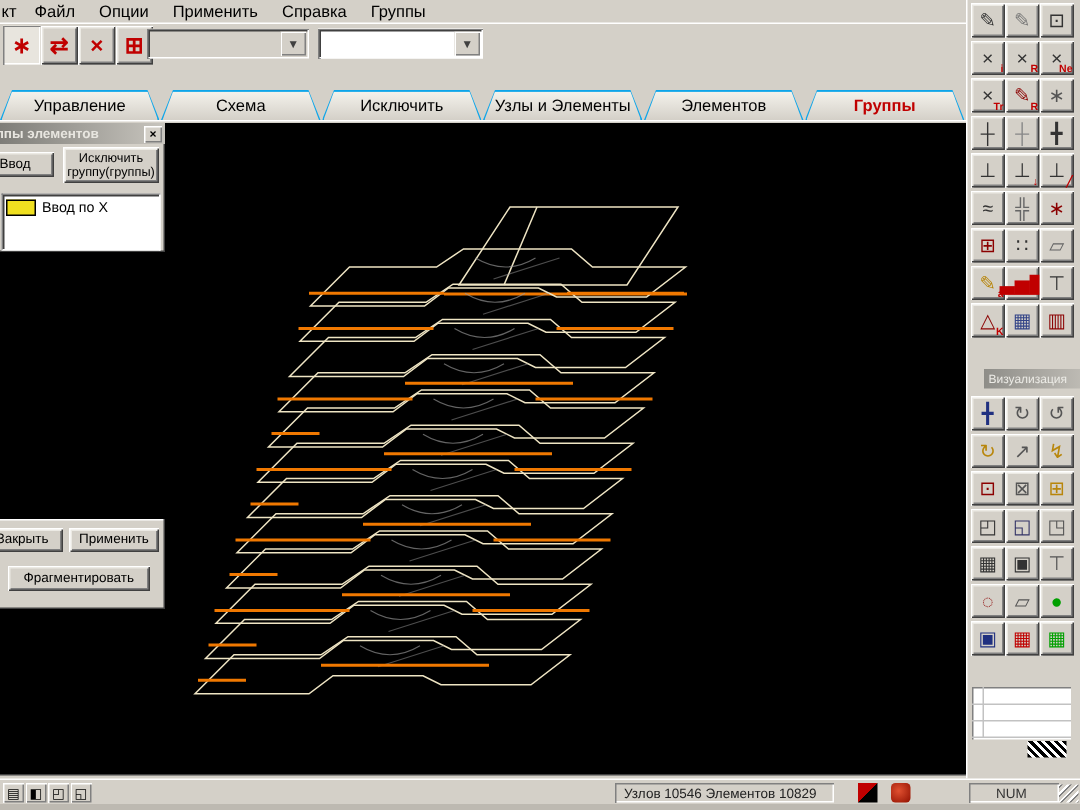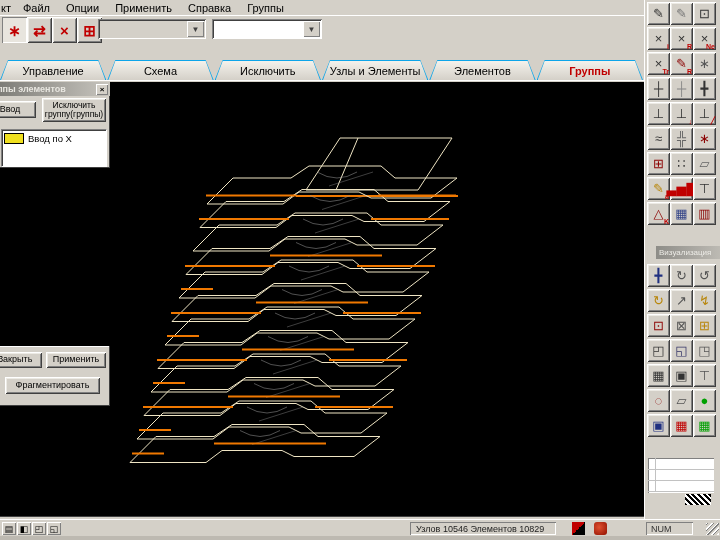--- a/index.html
+++ b/index.html
@@ -84,21 +84,21 @@
   #statusbar{left:0;top:519px;width:720px;height:17px;background:#d4d0c8;
       border-top:1px solid #fff;}
   .sbtn{position:absolute;top:2px;width:14px;height:13px;display:flex;align-items:center;
       justify-content:center;font-size:9px;}
   #status-text-panel{position:absolute;left:410px;top:2px;width:140px;height:13px;
       box-shadow:inset 1px 1px 0 #808080, inset -1px -1px 0 #fff;
       font-size:9px;display:flex;align-items:center;padding-left:6px;color:#222;white-space:nowrap;}
   .chip{position:absolute;top:2px;width:13px;height:13px;}
   #num-panel{position:absolute;left:646px;top:2px;width:42px;height:13px;
       box-shadow:inset 1px 1px 0 #808080, inset -1px -1px 0 #fff;
-      font-size:9px;display:flex;align-items:center;padding-left:5px;color:#333;}
+      font-size:9px;display:flex;align-items:center;padding-left:18px;color:#333;}
   #grip{position:absolute;right:1px;top:3px;width:13px;height:12px;
       background:repeating-linear-gradient(135deg,#fff 0 1px,#808080 1px 2px,#d4d0c8 2px 4px);}
   #bottomfill{left:0;top:536px;width:720px;height:4px;background:#bdb9b1;}
   #vp-bottom-edge{left:0;top:516px;width:644px;height:3px;background:#d4d0c8;
       border-top:1px solid #404040;}
 </style>
 </head>
 <body>
 
 <div id="menubar" class="abs">

